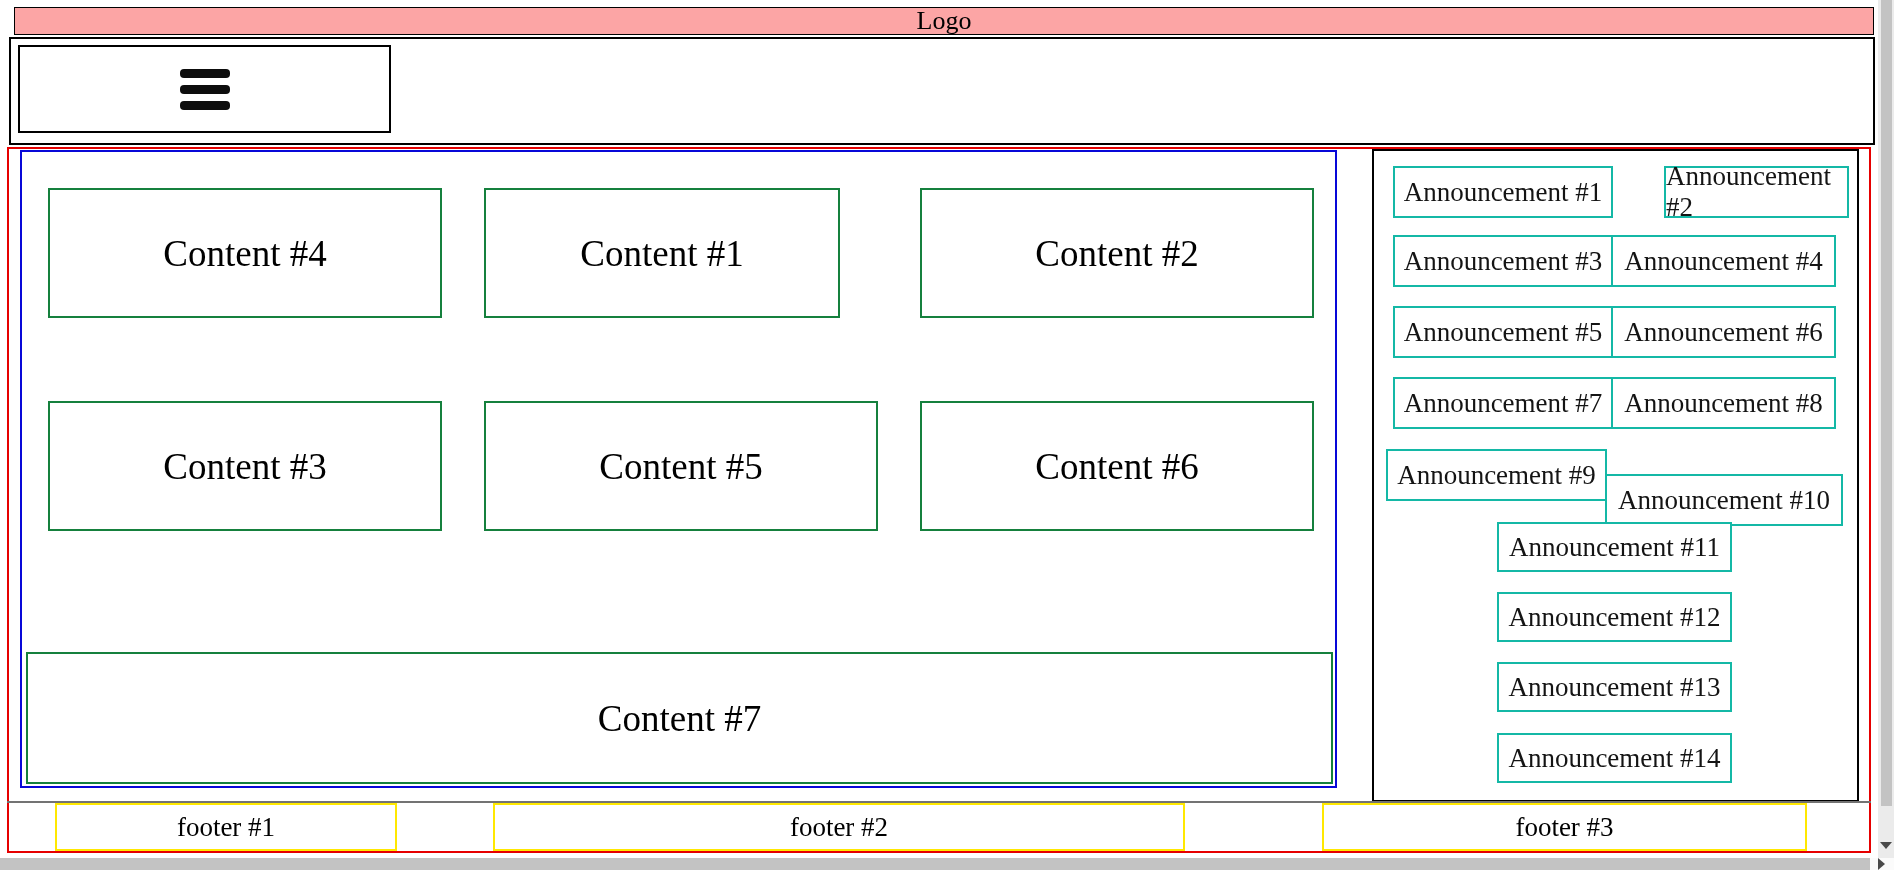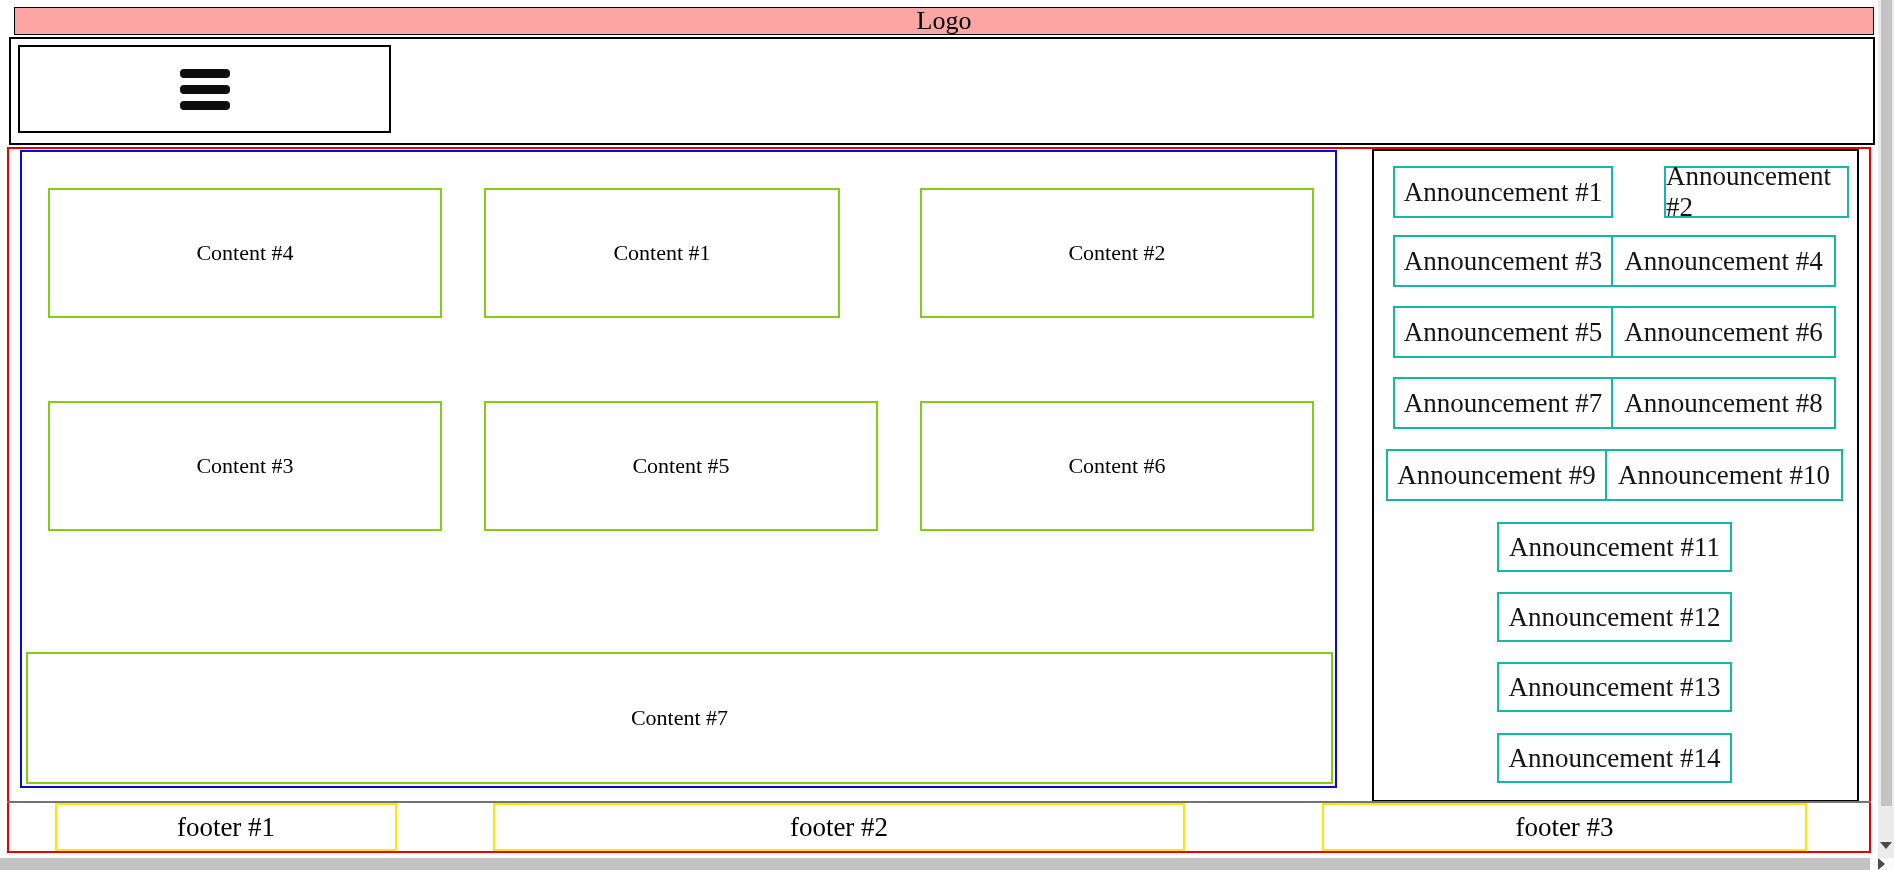--- a/index.html
+++ b/index.html
@@ -13,21 +13,21 @@
   .header-box{border:1px solid #000;font-size:26px;background:#fca5a5;}
   .nav-box{border:2px solid #000;background:#fff;}
   .hamburger-button{border:2px solid #000;background:#fff;cursor:pointer;}
   .hamburger{display:flex;flex-direction:column;gap:7px;}
   .hamburger span{display:block;width:50px;height:9px;background:#0d0d0d;border-radius:4px;}
 
   .red-box{border:2px solid #e60000;}
   .blue-box{border:2px solid #0808d8;}
   .sidebar-box{border:2px solid #000;background:#fff;}
 
-  .content-box{border:2px solid #84cc16;background:#fff;font-size:22px;}
+  .content-box{border:2px solid #15803d;background:#fff;font-size:37px;}
   .ann-box{border:2px solid #14b8a6;background:#fff;font-size:27px;color:#141414;}
   .footer-bar{border-top:2px solid #737373;display:flex;align-items:stretch;}
   .footer-cell{border:2px solid #ffe800;background:#fff;font-size:27px;
                display:flex;align-items:center;justify-content:center;box-sizing:border-box;}
   .footer-spacer{box-sizing:border-box;}
 
   .v-track{background:#ebebeb;}
   .v-thumb{background:#c3c3c3;}
   .h-track{background:#fbfbfb;}
   .h-thumb{background:#c3c3c3;}
@@ -109,21 +109,21 @@
   <div class="abs ann-box center" style="left:1393px;top:377px;width:220px;height:52px;">
     <span>Announcement #7</span>
   </div>
   <div class="abs ann-box center" style="left:1611px;top:377px;width:225px;height:52px;">
     <span>Announcement #8</span>
   </div>
 
   <div class="abs ann-box center" style="left:1386px;top:449px;width:221px;height:52px;">
     <span>Announcement #9</span>
   </div>
-  <div class="abs ann-box center" style="left:1605px;top:449px;width:238px;height:52px;">
+  <div class="abs ann-box center" style="left:1605px;top:474px;width:238px;height:52px;">
     <span>Announcement #10</span>
   </div>
 
   <div class="abs ann-box center" style="left:1497px;top:522px;width:235px;height:50px;">
     <span>Announcement #11</span>
   </div>
   <div class="abs ann-box center" style="left:1497px;top:592px;width:235px;height:50px;">
     <span>Announcement #12</span>
   </div>
   <div class="abs ann-box center" style="left:1497px;top:662px;width:235px;height:50px;">

